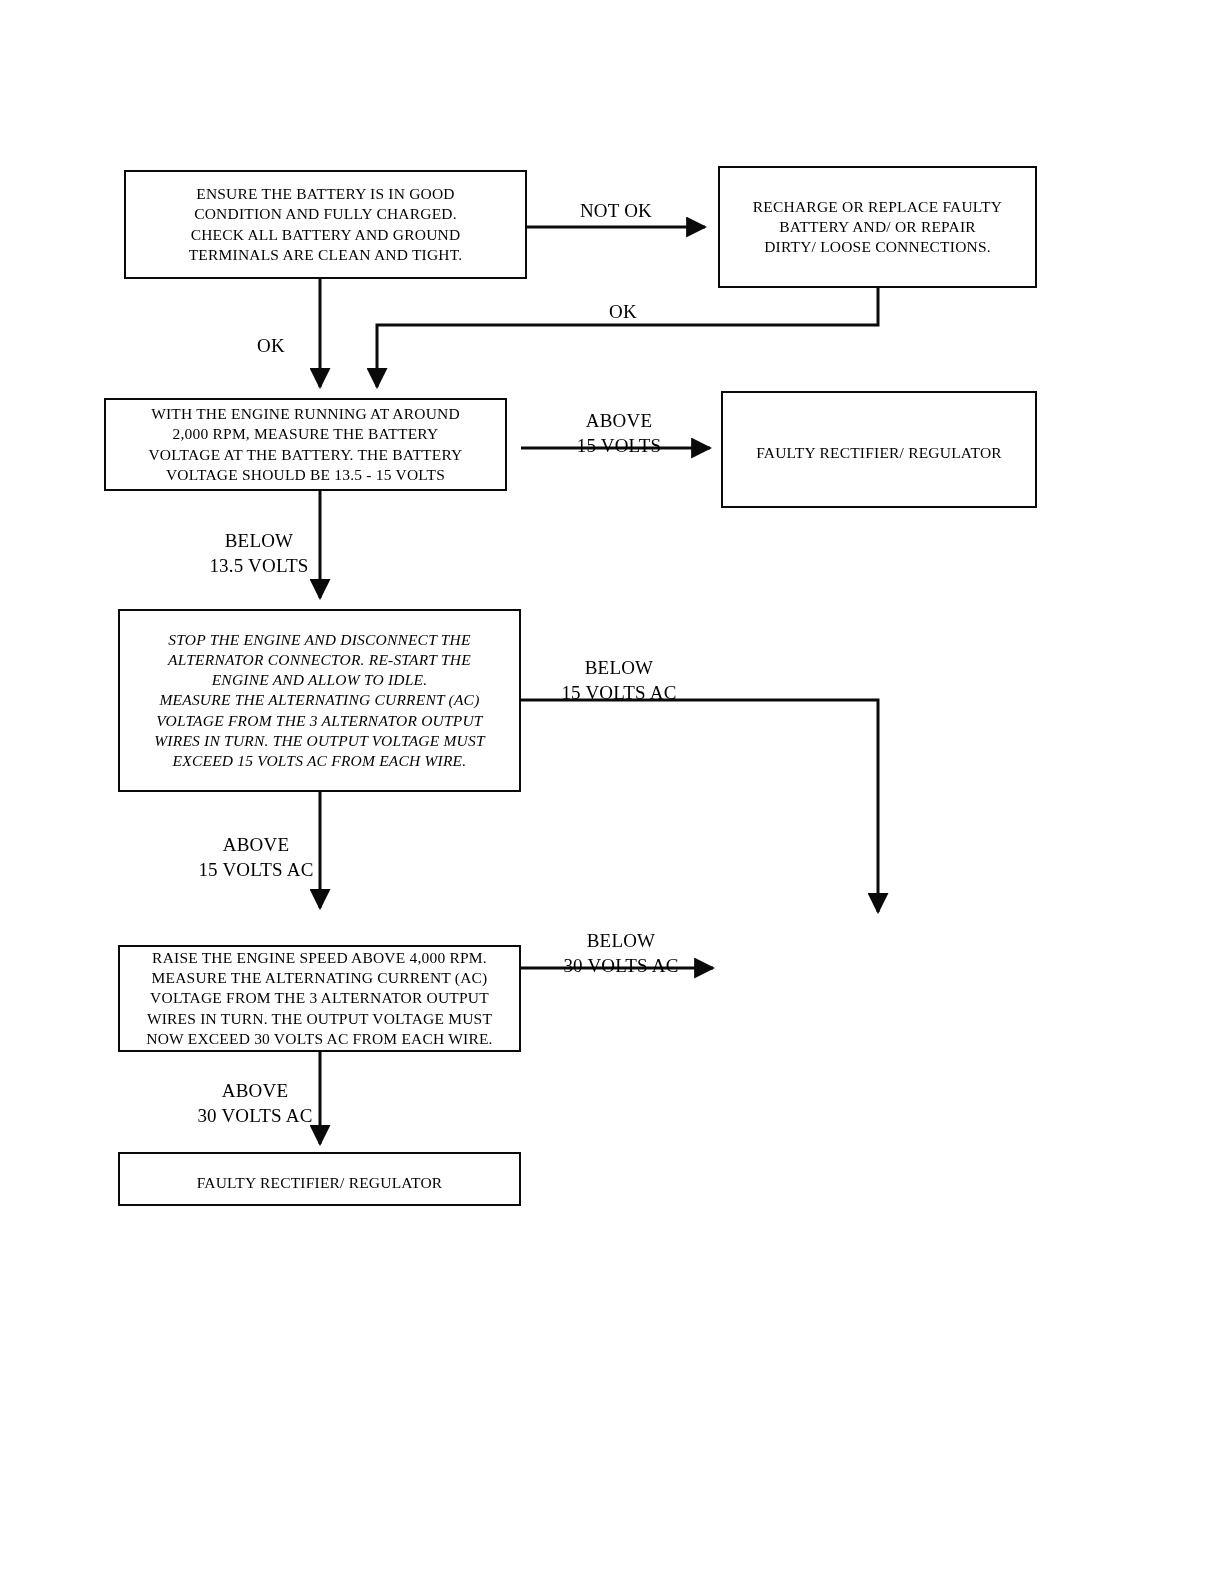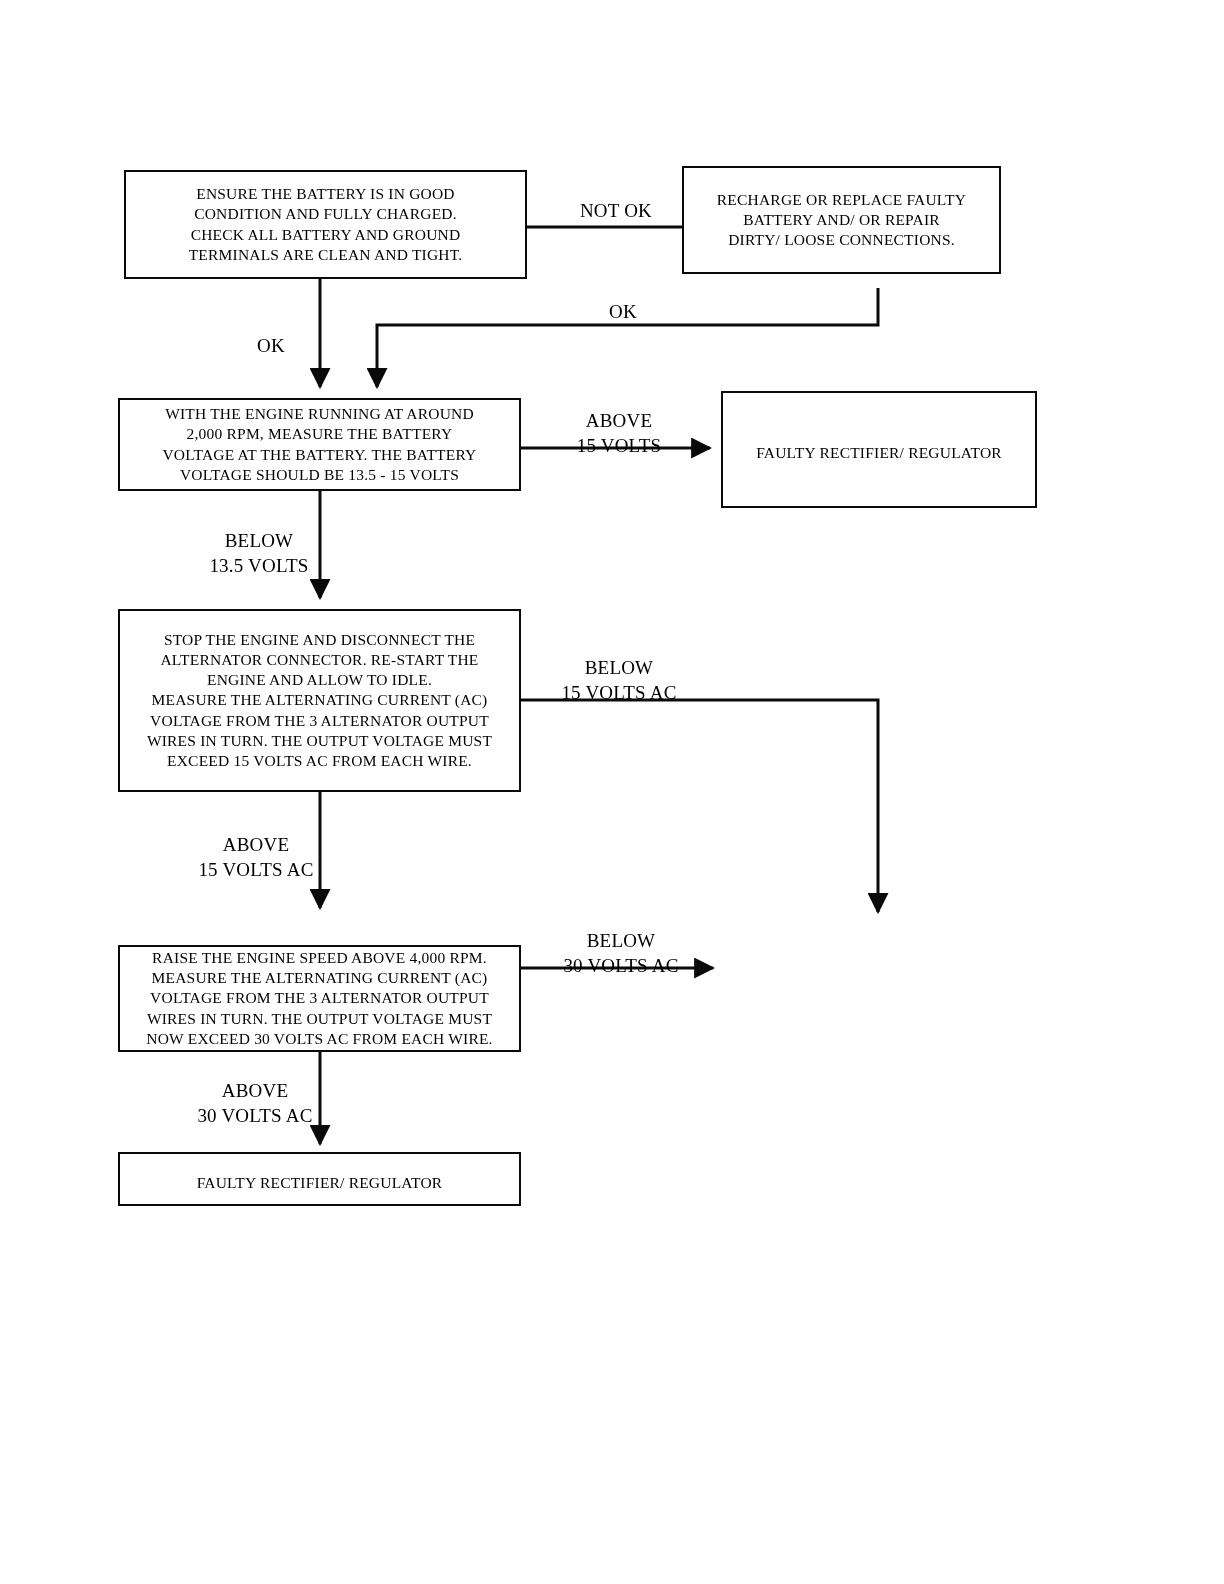--- a/index.html
+++ b/index.html
@@ -94,38 +94,38 @@
     </g>
   </svg>
 
   <div class="node" style="left:124px; top:170px; width:403px; height:109px;">
     <span class="node-text">ENSURE THE BATTERY IS IN GOOD
 CONDITION AND FULLY CHARGED.
 CHECK ALL BATTERY AND GROUND
 TERMINALS ARE CLEAN AND TIGHT.</span>
   </div>
 
-  <div class="node" style="left:682px; top:166px; width:319px; height:108px;">
+  <div class="node" style="left:718px; top:166px; width:319px; height:122px;">
     <span class="node-text">RECHARGE OR REPLACE FAULTY
 BATTERY AND/ OR REPAIR
 DIRTY/ LOOSE CONNECTIONS.</span>
   </div>
 
-  <div class="node" style="left:118px; top:398px; width:403px; height:93px;">
+  <div class="node" style="left:104px; top:398px; width:403px; height:93px;">
     <span class="node-text">WITH THE ENGINE RUNNING AT AROUND
 2,000 RPM, MEASURE THE BATTERY
 VOLTAGE AT THE BATTERY. THE BATTERY
 VOLTAGE SHOULD BE 13.5 -  15 VOLTS</span>
   </div>
 
   <div class="node compact" style="left:721px; top:391px; width:316px; height:117px;">
     <span class="node-text">FAULTY RECTIFIER/ REGULATOR</span>
   </div>
 
-  <div class="node" style="left:118px; top:609px; width:403px; height:183px;">
+  <div class="node" style="left:118px; top:609px; width:403px; height:183px;font-style:italic;">
     <span class="node-text">STOP  THE ENGINE AND DISCONNECT THE
 ALTERNATOR CONNECTOR. RE-START THE
 ENGINE AND ALLOW TO IDLE.
 MEASURE THE ALTERNATING CURRENT (AC)
 VOLTAGE FROM THE 3 ALTERNATOR OUTPUT
 WIRES IN TURN. THE OUTPUT VOLTAGE MUST
 EXCEED 15  VOLTS AC FROM EACH WIRE.</span>
   </div>
 
   <div class="node" style="left:118px; top:945px; width:403px; height:107px;">

